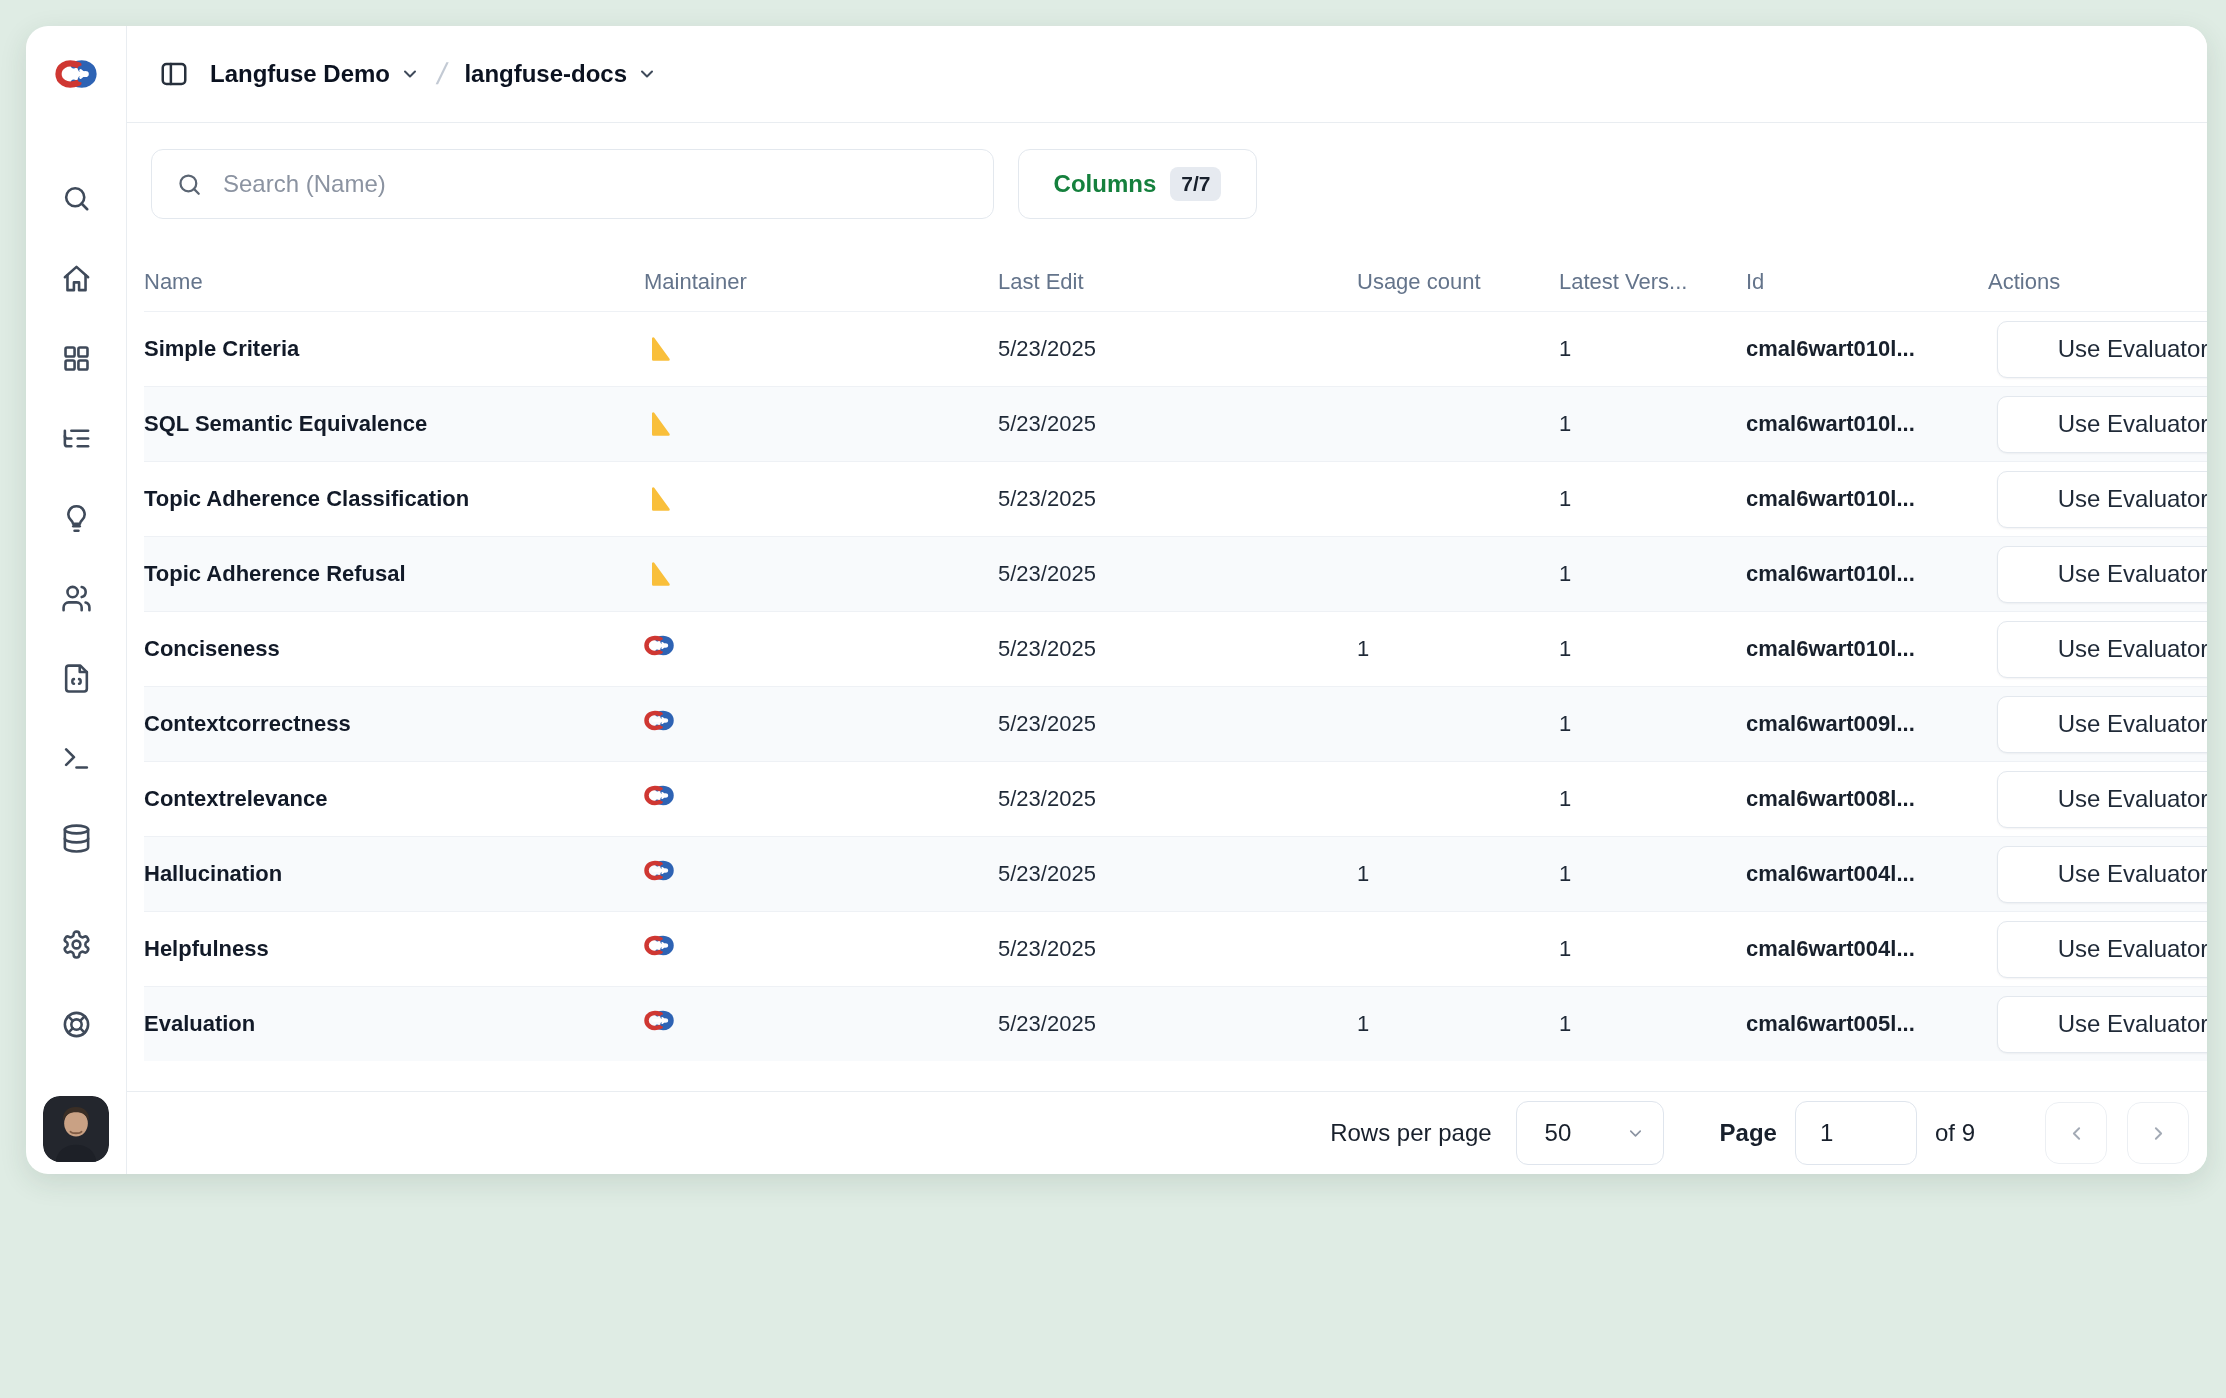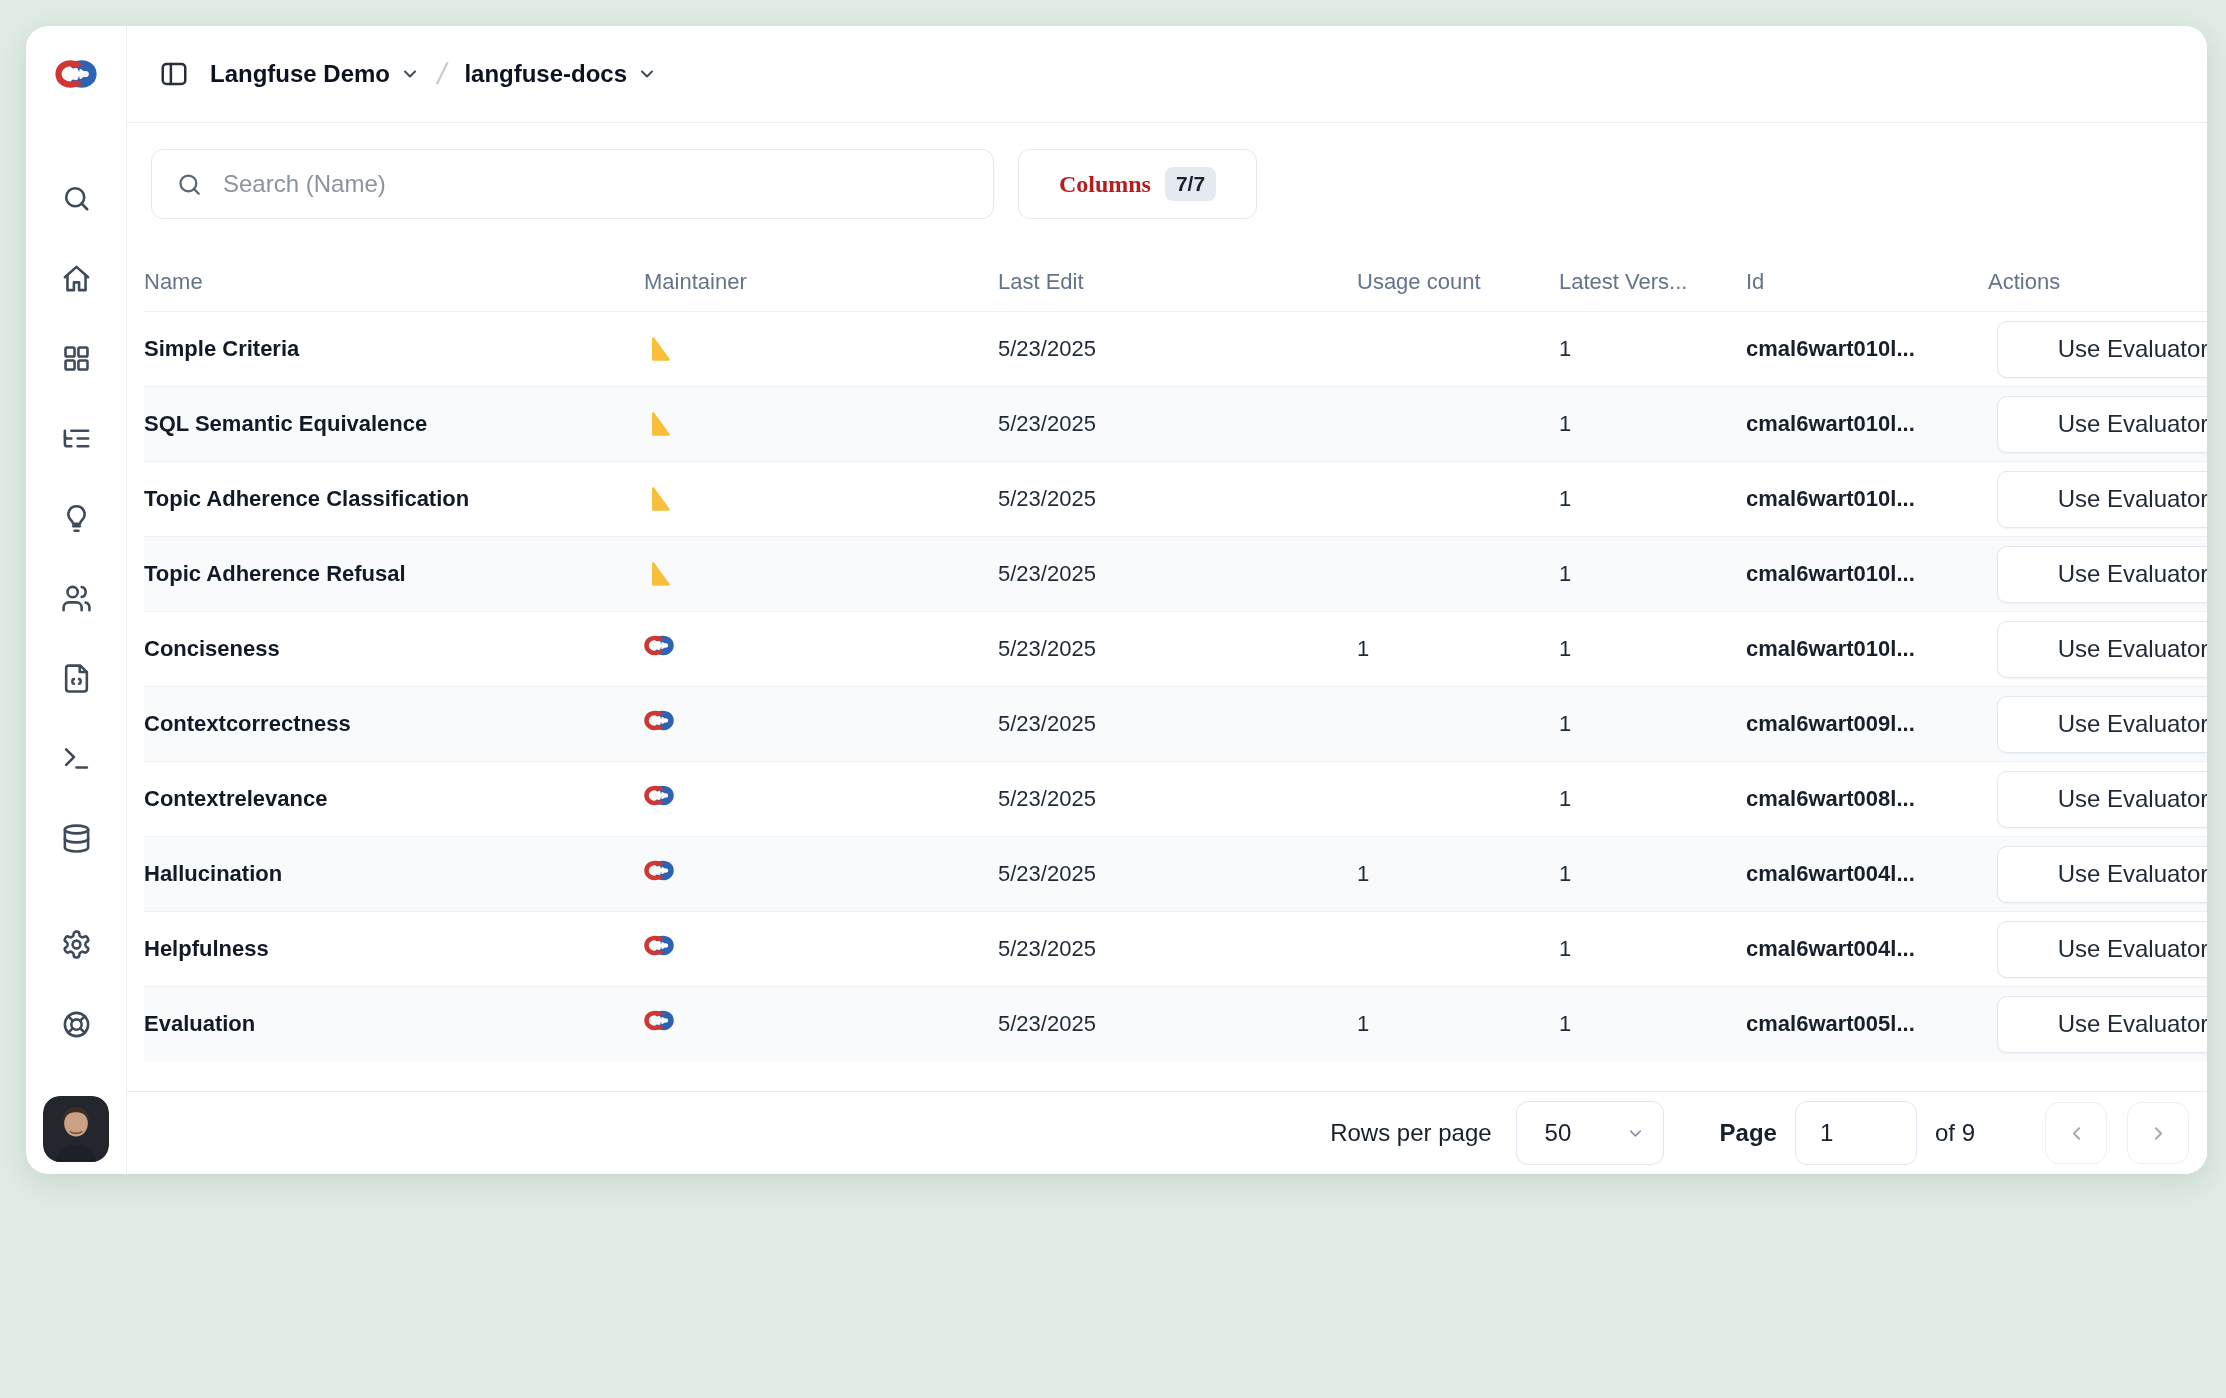--- a/index.html
+++ b/index.html
@@ -47,21 +47,21 @@
   .tab{position:relative;padding:0 2px 20px 2px;font-size:24px;font-weight:600;color:#222b38;cursor:pointer;}
   .tab.active{color:#0b1220;}
   .tab.active::after{content:"";position:absolute;left:-13px;right:-13px;bottom:-1px;height:6px;background:var(--accent,#4f46e5);}
   
   .toolbar{margin-top:26px;padding:0 24px;display:flex;gap:24px;flex:0 0 70px;}
   .search-box{width:843px;height:70px;box-sizing:border-box;border:1.5px solid #e3e8ee;border-radius:12px;display:flex;align-items:center;padding-left:24px;gap:18px;background:#fff;}
   .search-box svg{width:27px;height:27px;stroke:#5b6573;stroke-width:2;fill:none;stroke-linecap:round;}
   .search-box input{border:none;outline:none;flex:1;font-size:24px;color:#374151;font-family:inherit;background:transparent;}
   .search-box input::placeholder{color:#8b93a1;}
   .columns-btn{width:239px;height:70px;box-sizing:border-box;border:1.5px solid #e3e8ee;border-radius:12px;display:flex;align-items:center;justify-content:center;gap:14px;cursor:pointer;background:#fff;}
-  .columns-btn .lbl{font-size:24px;font-weight:600;color:#b91c1c;font-family:Liberation Serif, serif;}
+  .columns-btn .lbl{font-size:24px;font-weight:600;color:#15803d;}
   .columns-btn .badge{background:var(--badge-bg,#e6eaf0);border-radius:8px;padding:5px 11px;font-size:21px;font-weight:600;color:#18202c;}
   
   .table-wrap{flex:1;overflow:hidden;margin-top:34px;}
   table{margin-left:17px;width:2064px;border-collapse:collapse;table-layout:fixed;}
   th{text-align:left;font-size:22px;font-weight:500;color:#64748b;height:58px;padding:0;vertical-align:middle;white-space:nowrap;overflow:hidden;}
   td{height:74px;padding:0;font-size:22px;color:#1f2937;vertical-align:middle;white-space:nowrap;}
   tbody tr{border-top:1px solid #eef1f5;}
   tbody tr:nth-child(even){background:#f8fafc;}
   td.c-name{font-weight:600;color:#121a28;}
   td.c-id{font-weight:600;color:#18202c;}

